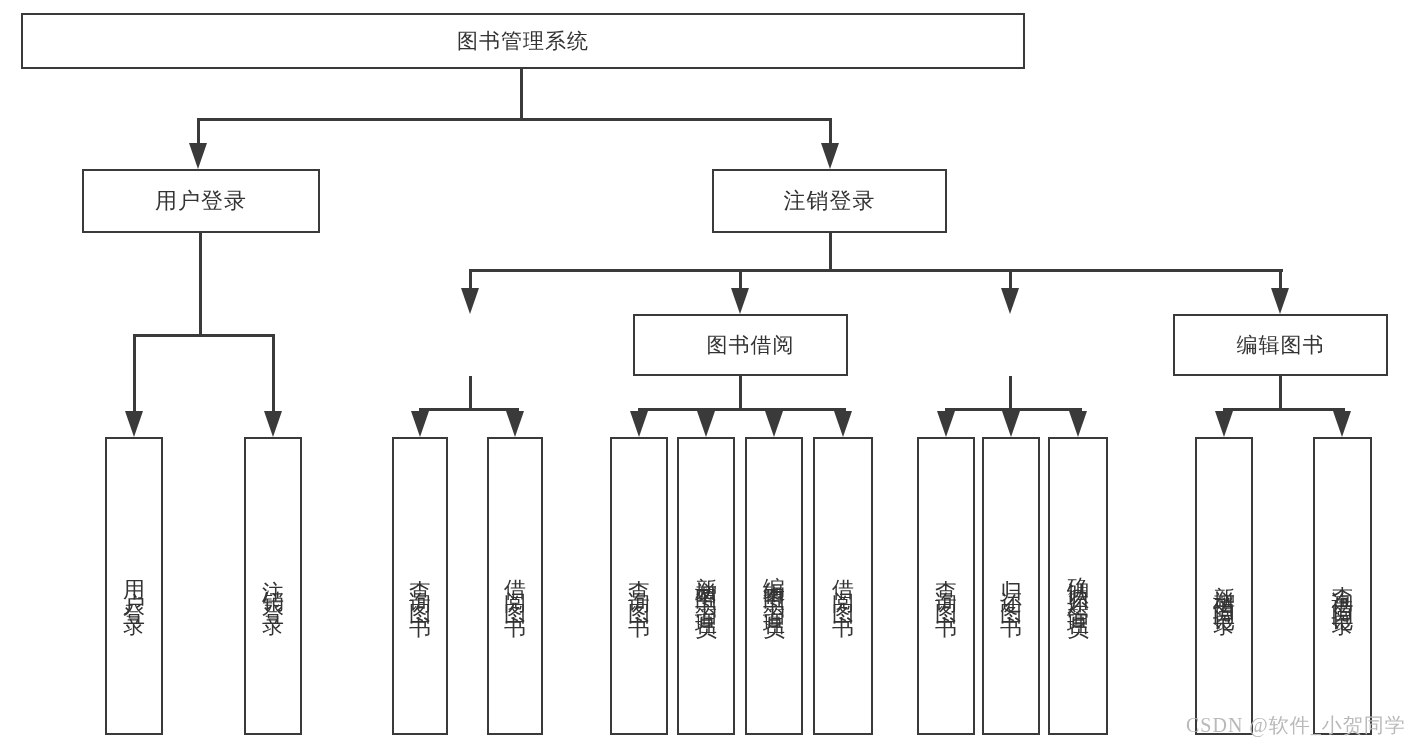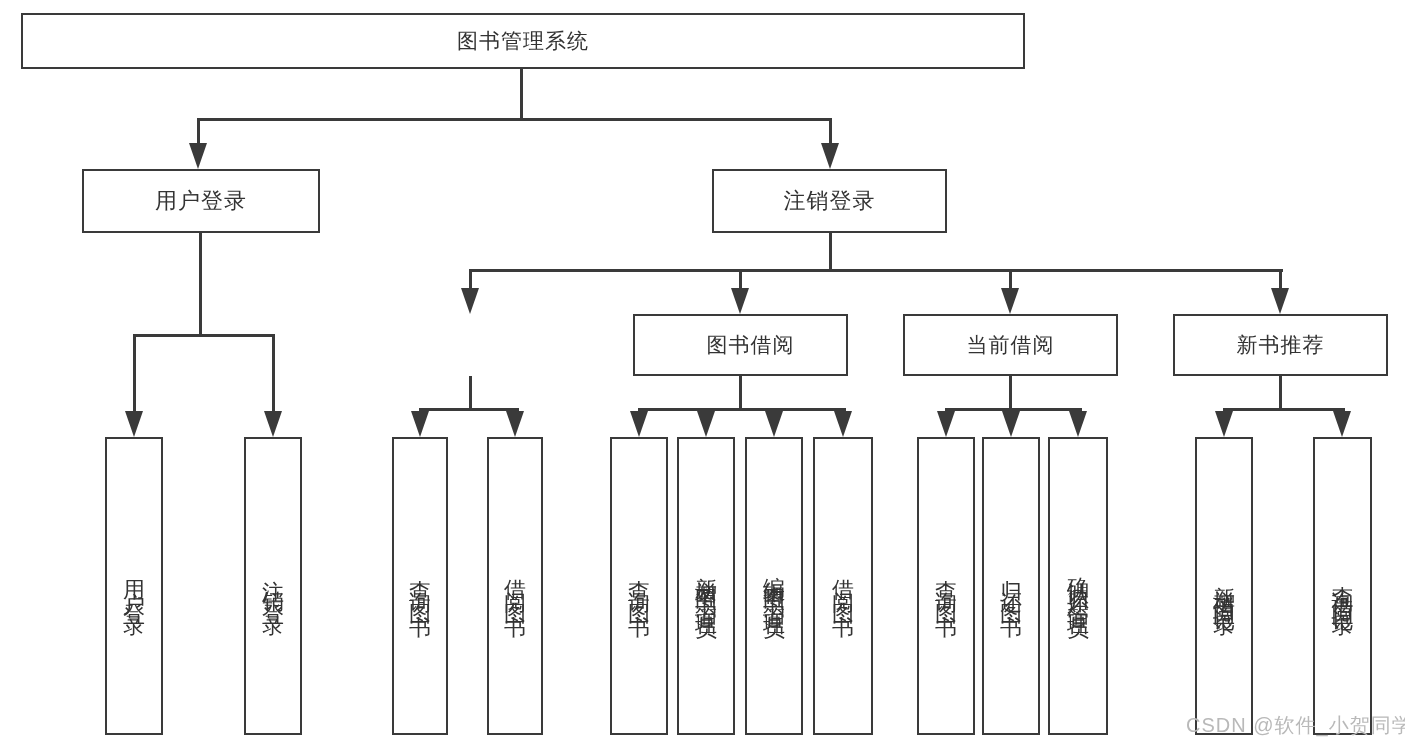--- a/index.html
+++ b/index.html
@@ -5,21 +5,21 @@
   :root{
     --line:#3a3a3a;
     --text:#333333;
     --bg:#ffffff;
   }
   html,body{margin:0;padding:0;background:var(--bg);}
   .stage{
     position:relative;
     width:1405px;height:747px;
     background:var(--bg);
-    font-family:Liberation Sans, sans-serif;
+    font-family:Liberation Serif, serif;
     color:var(--text);
     overflow:hidden;
   }
   .box{
     position:absolute;
     box-sizing:border-box;
     border:2px solid var(--line);
     background:var(--bg);
     display:flex;
     align-items:center;
@@ -81,22 +81,21 @@
   <div class="line" style="left:469px;top:269px;width:3px;height:21px;"></div>
   <div class="line" style="left:739px;top:269px;width:3px;height:21px;"></div>
   <div class="line" style="left:1009px;top:269px;width:3px;height:21px;"></div>
   <div class="line" style="left:1279px;top:269px;width:3px;height:21px;"></div>
   <div class="arr" style="left:461px;top:288px;"></div>
   <div class="arr" style="left:731px;top:288px;"></div>
   <div class="arr" style="left:1001px;top:288px;"></div>
   <div class="arr" style="left:1271px;top:288px;"></div>
 
   <div class="box hbox" style="left:633px;top:314px;width:215px;height:62px;padding-left:20px;">图书借阅</div>
-  <div class="box hbox" style="left:903px;top:314px;width:215px;height:62px;">当前借阅</div>
-  <div class="box hbox" style="left:1173px;top:314px;width:215px;height:62px;">新书推荐</div>
+  <div class="box hbox" style="left:1173px;top:314px;width:215px;height:62px;">编辑图书</div>
 
   <div class="line" style="left:469px;top:376px;width:3px;height:34px;"></div>
   <div class="line" style="left:419px;top:408px;width:100px;height:3px;"></div>
   <div class="arr" style="left:411px;top:411px;"></div>
   <div class="arr" style="left:506px;top:411px;"></div>
 
   <div class="line" style="left:739px;top:376px;width:3px;height:34px;"></div>
   <div class="line" style="left:638px;top:408px;width:208px;height:3px;"></div>
   <div class="arr" style="left:630px;top:411px;"></div>
   <div class="arr" style="left:697px;top:411px;"></div>

